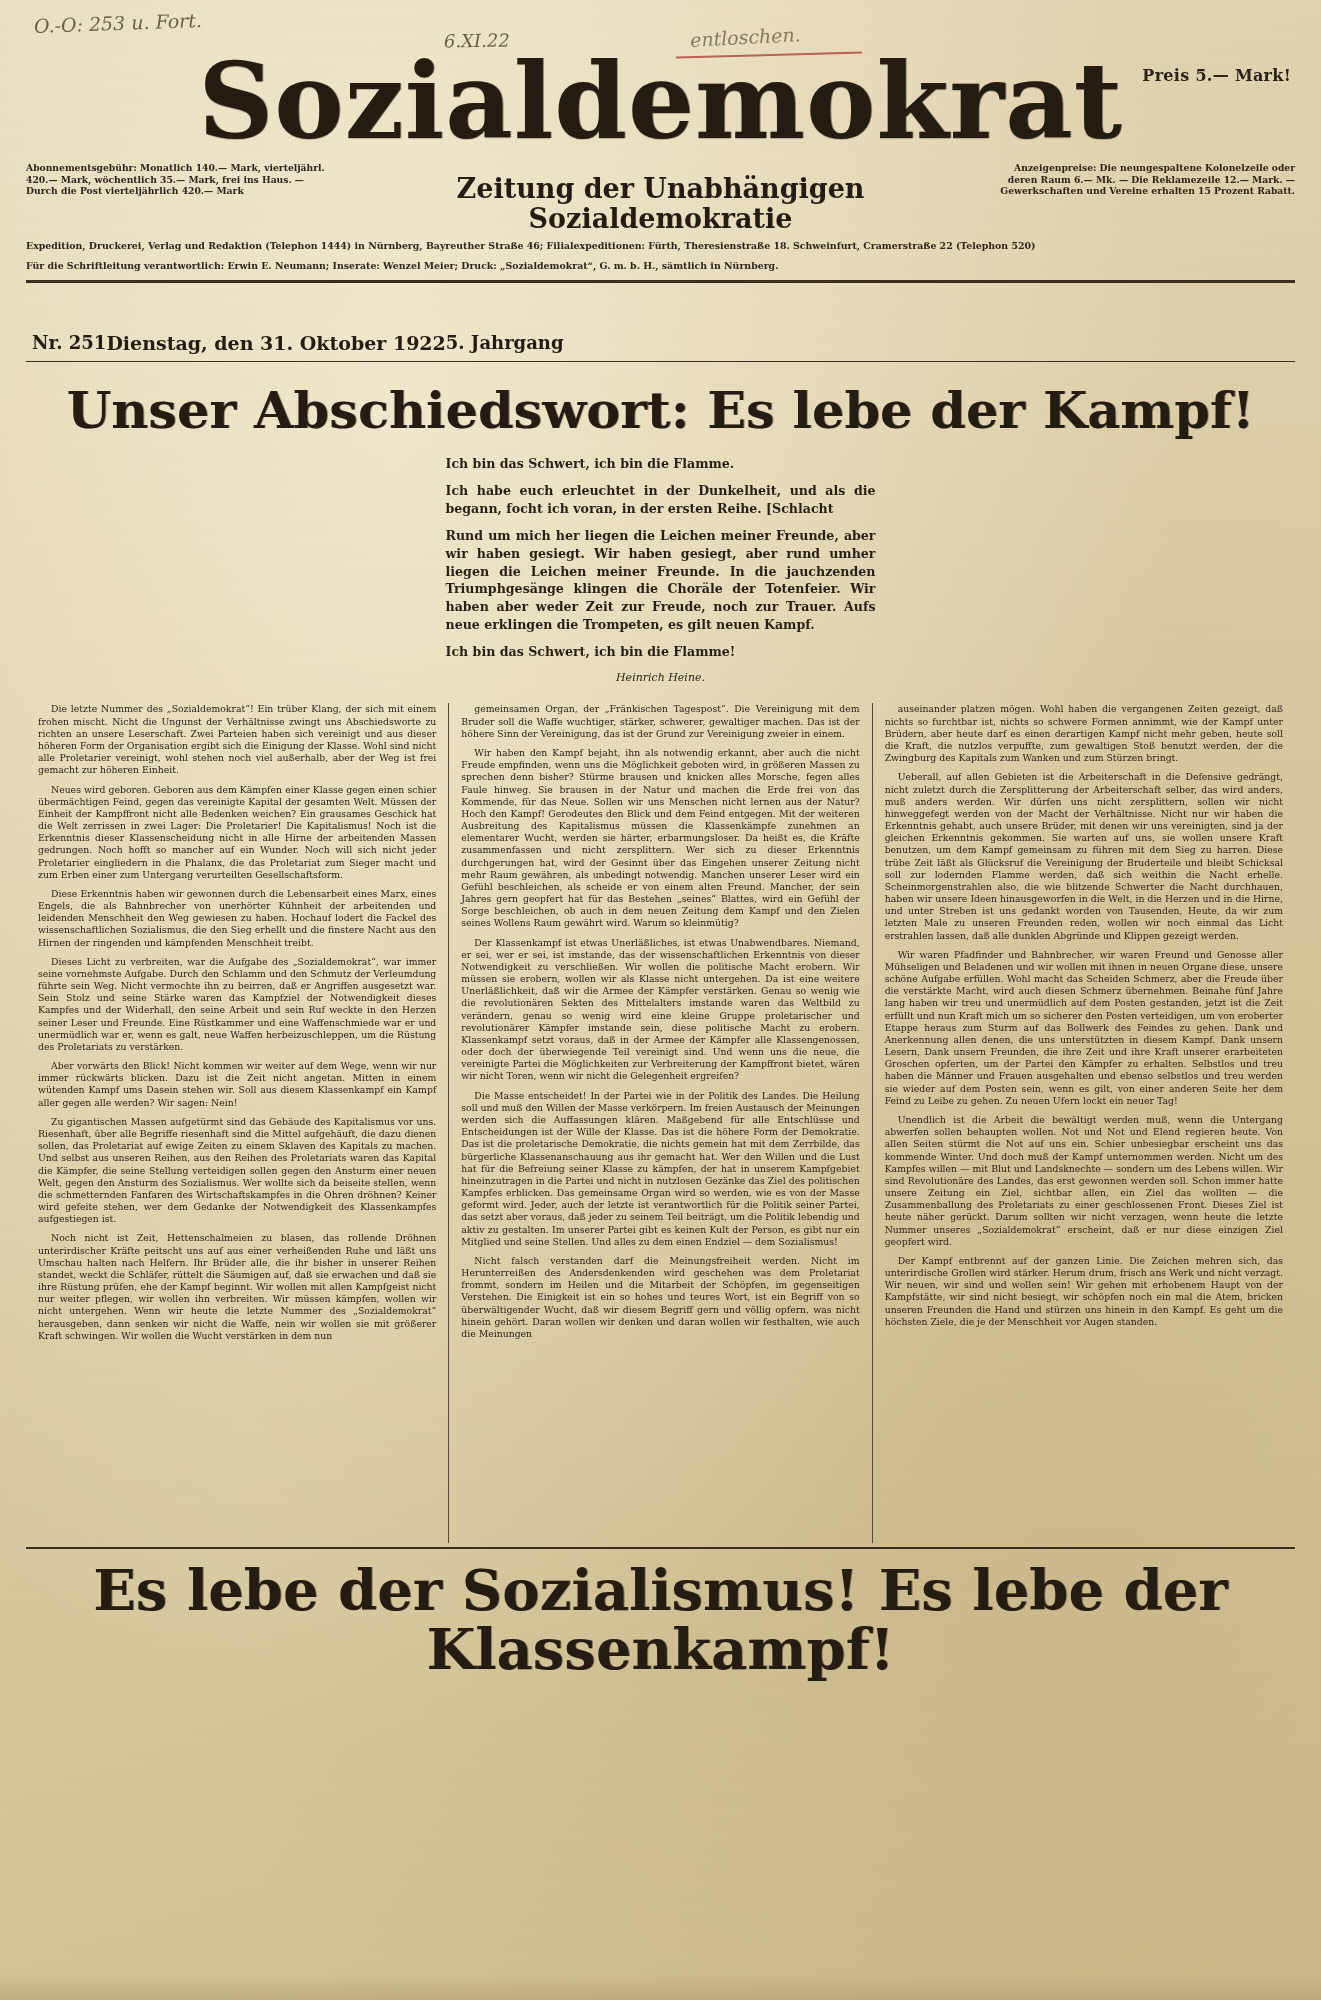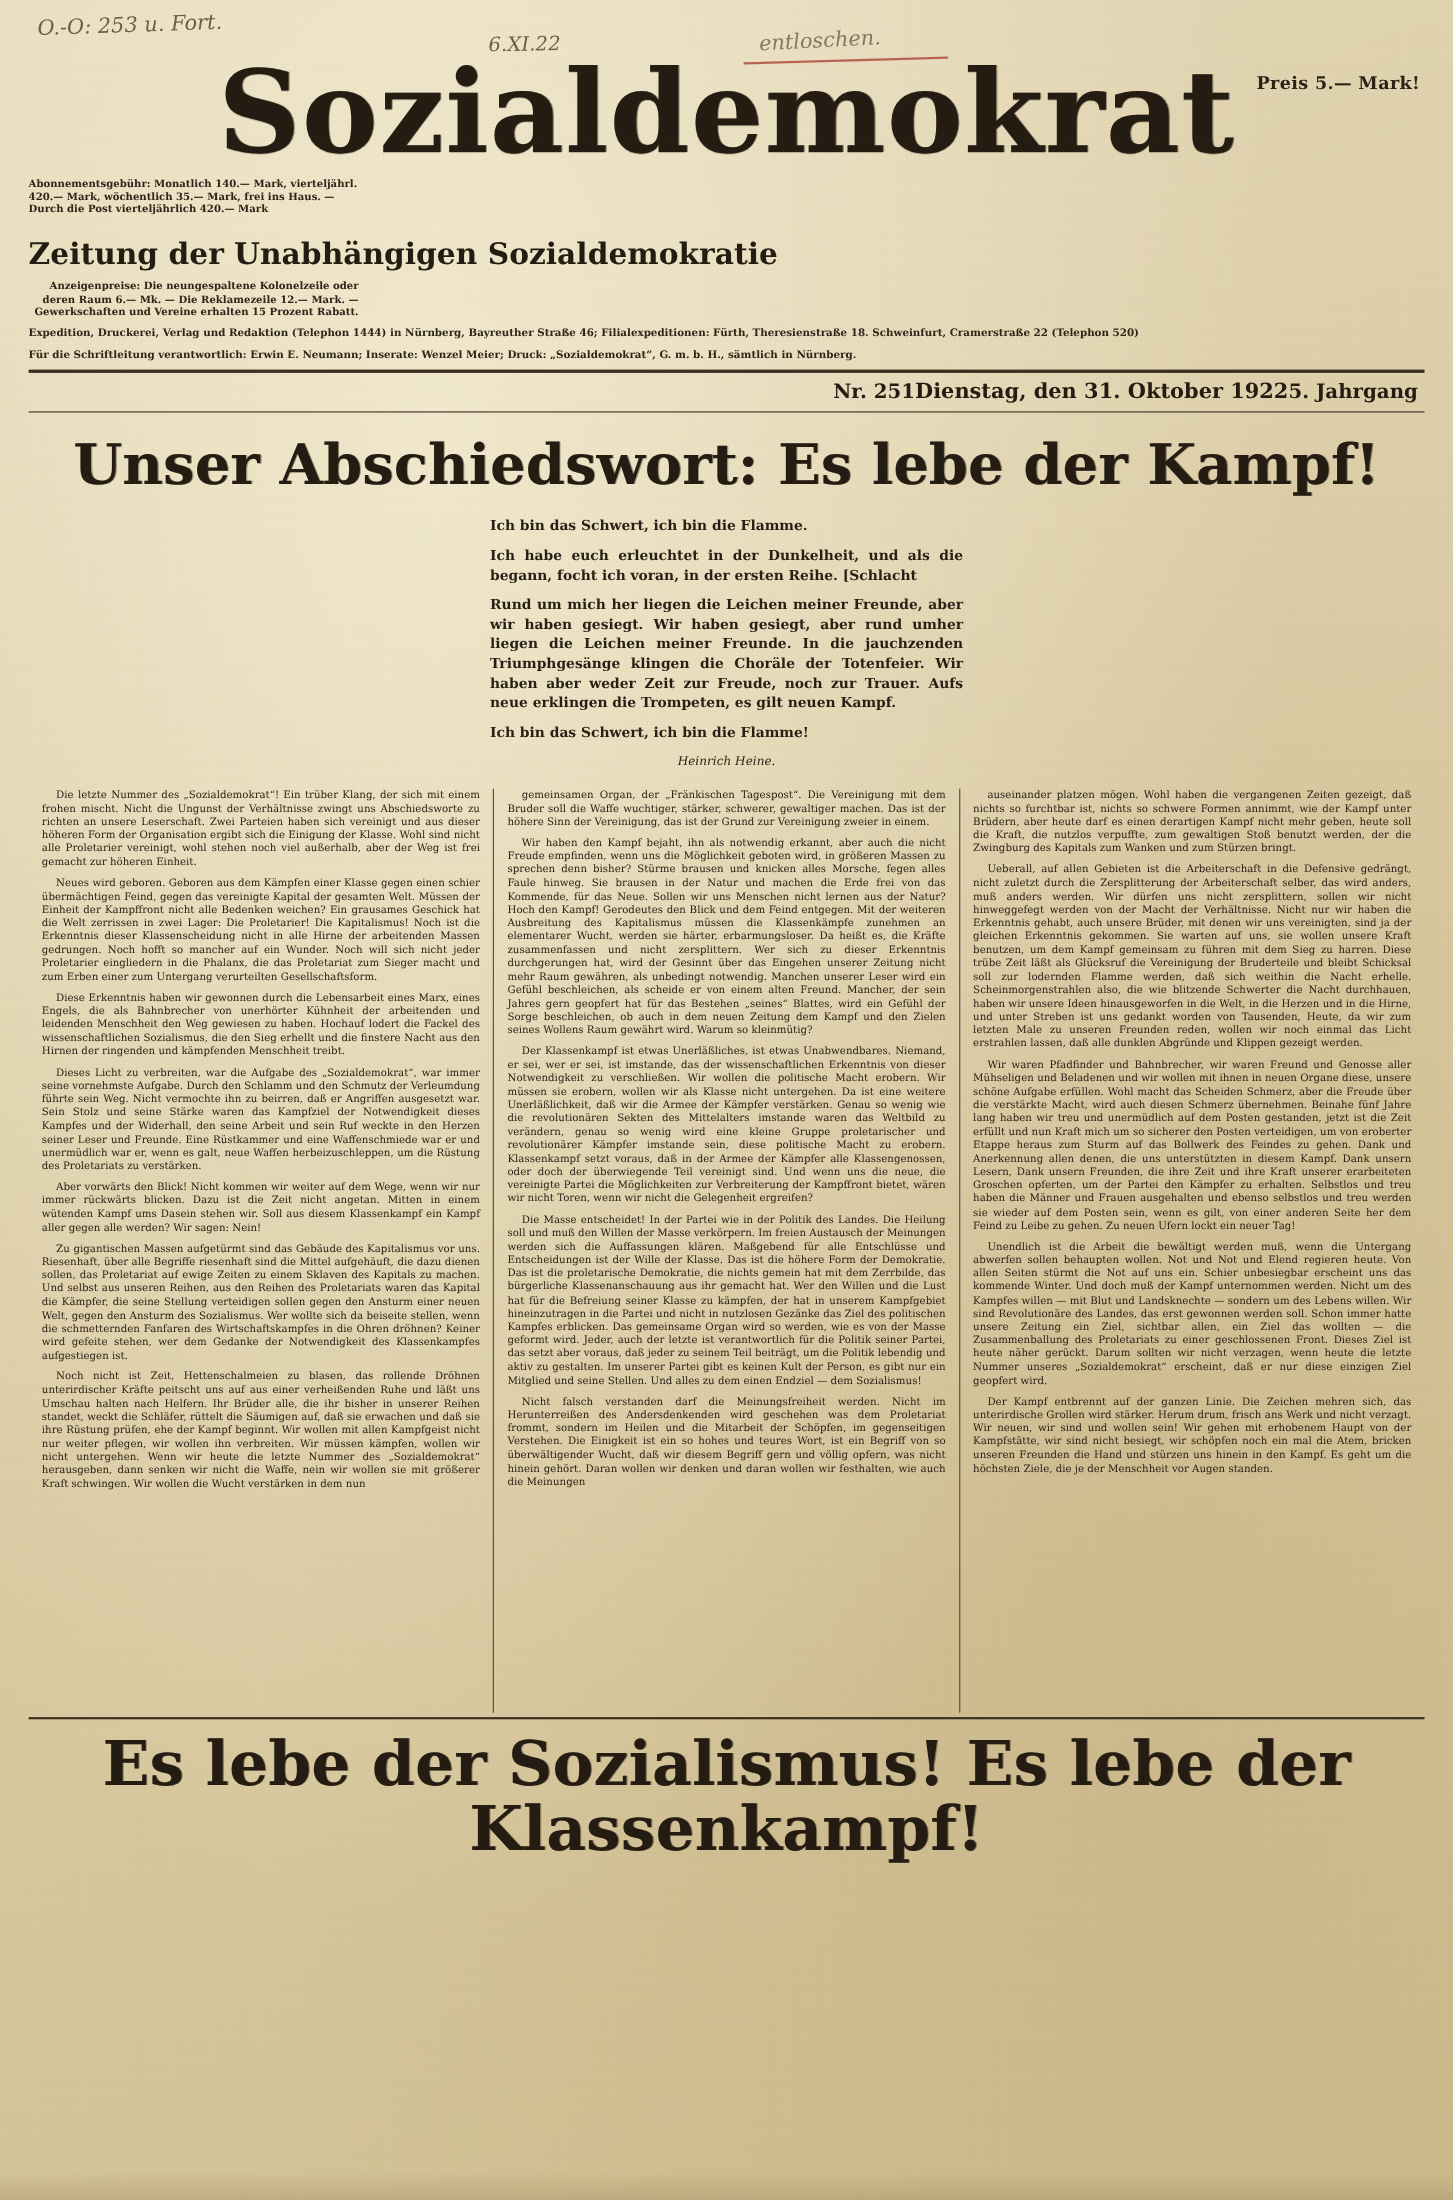--- a/index.html
+++ b/index.html
@@ -77,21 +77,20 @@
     letter-spacing: 1px;
     color: #241c12;
     text-shadow: 1px 0 0 rgba(40,30,18,0.45), 0 1px 0 rgba(40,30,18,0.25);
   }
   .masthead-mid {
     display: flex;
     align-items: flex-start;
     justify-content: space-between;
     margin-top: 10px;
     gap: 8px;
-    flex-direction: column;
   }
   .sub-left, .sub-right {
     font-size: 9.2px;
     line-height: 1.28;
     font-weight: bold;
     width: 300px;
     color: #2e2418;
   }
   .sub-left { text-align: left; }
   .sub-right { text-align: right; }
@@ -118,27 +117,28 @@
     border-top: 3px solid #3a2e1e;
     margin: 7px 0 0 0;
   }
   .rule-thin {
     border: 0;
     border-top: 1.2px solid #3a2e1e;
     margin: 0;
   }
   .issue-bar {
     display: flex;
-    justify-content: flex-end;
+    justify-content: flex-start;
     align-items: center;
     font-family: "DejaVu Serif", serif;
     font-weight: bold;
     font-size: 18px;
     padding: 6px 6px 7px 6px;
     color: #241c12;
+    margin-top: 43px;
   }
   .issue-bar .date { font-size: 19px; }
 
   
   .headline {
     text-align: center;
     font-family: "DejaVu Serif", serif;
     font-weight: bold;
     font-size: 51px;
     line-height: 1.05;

